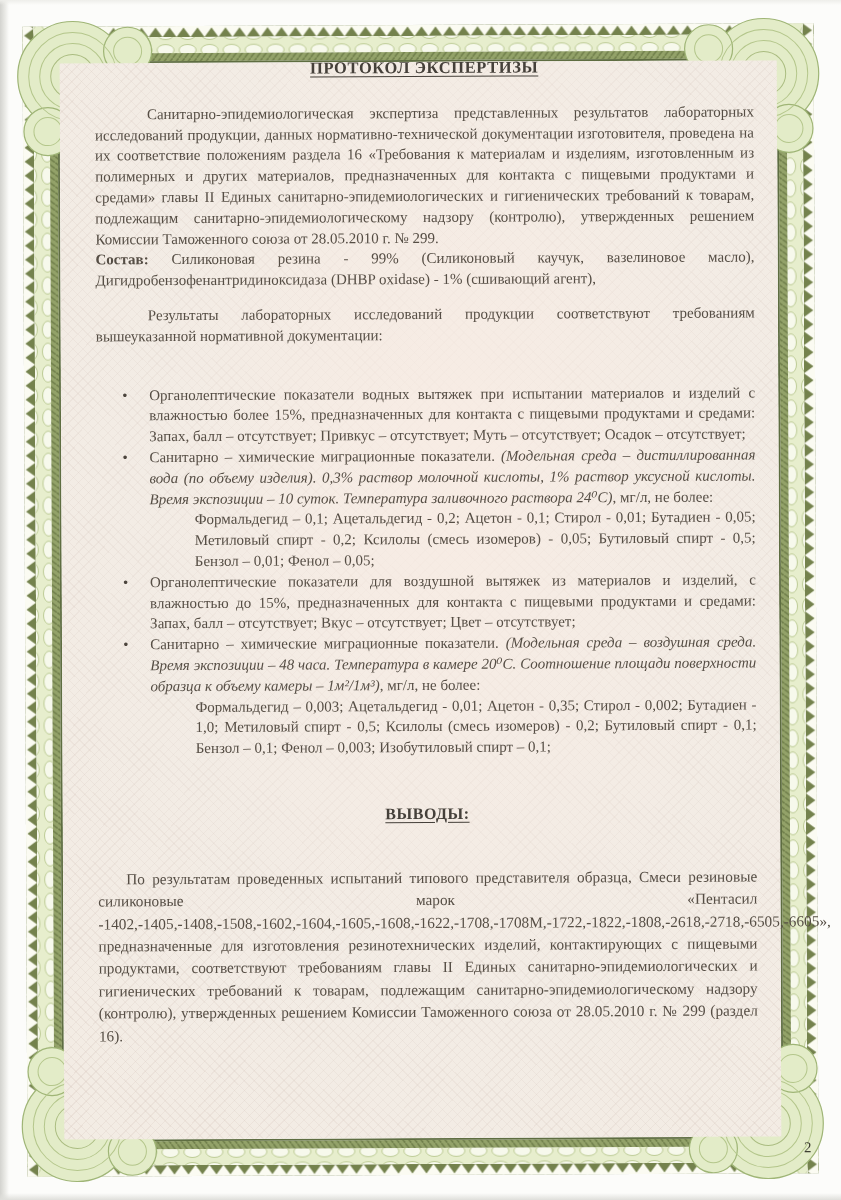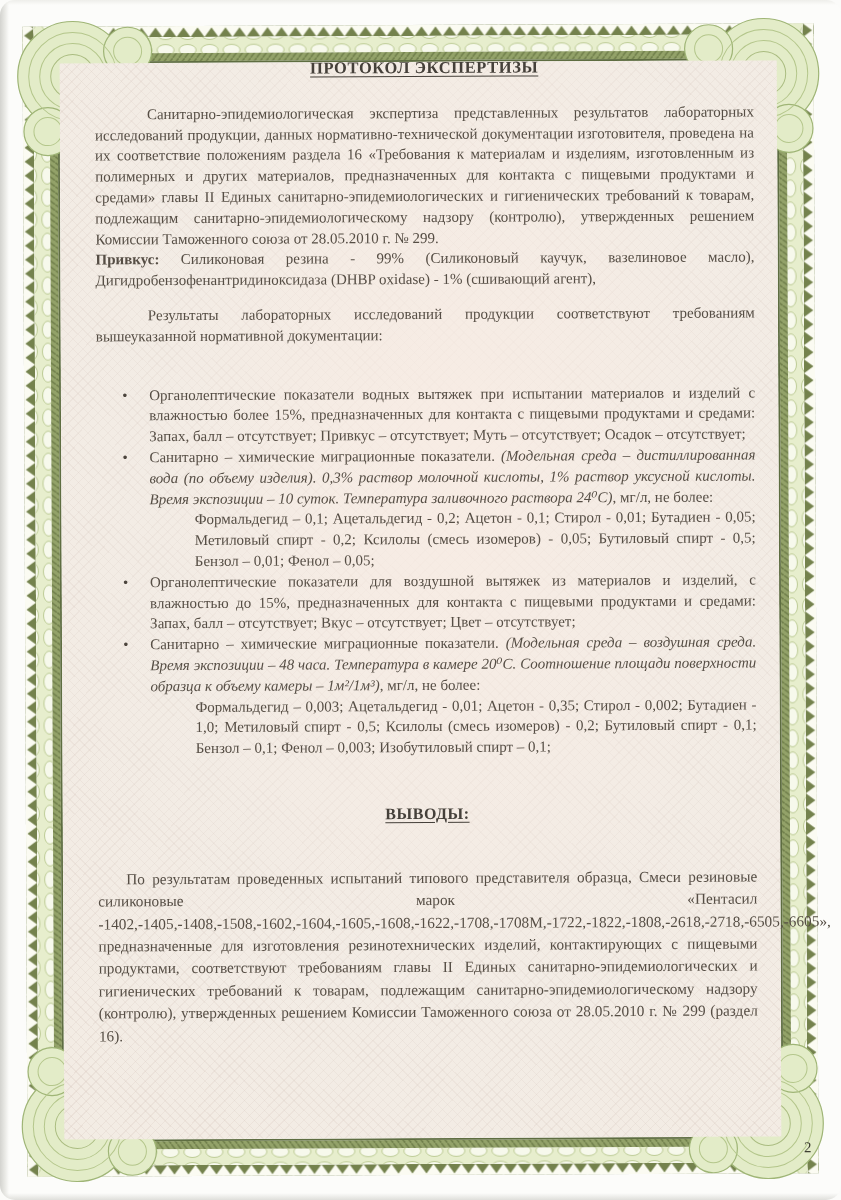--- a/index.html
+++ b/index.html
@@ -2,21 +2,21 @@
 <html><head>
 <meta charset="utf-8">
 <style>
   html,body{margin:0;padding:0;}
   body{
     width:841px;height:1200px;
     background:#fbfbf9;
     font-family:"Liberation Serif","DejaVu Serif",serif;
     overflow:hidden;
   }
-  .page{position:relative;width:841px;height:1200px;background:#fcfcfa;overflow:hidden;border-radius:15px;}
+  .page{position:relative;width:841px;height:1200px;background:#fcfcfa;overflow:hidden;}
   .edge-left{position:absolute;left:0;top:0;bottom:0;width:9px;
     background:linear-gradient(90deg,#d3d3cf 0,#e9e9e5 55%,rgba(255,255,255,0) 100%);}
   .edge-bottom{position:absolute;left:0;right:0;bottom:0;height:7px;
     background:linear-gradient(0deg,#dfdfdb 0,rgba(255,255,255,0) 100%);}
   .edge-top{position:absolute;left:0;right:0;top:0;height:5px;
     background:linear-gradient(180deg,#eeeeea 0,rgba(255,255,255,0) 100%);}
   .sheet{position:absolute;inset:0;transform:rotate(-0.25deg);}
   svg.frame{position:absolute;left:25px;top:25px;overflow:visible;}
   .lattice{
     position:absolute;inset:62px;
@@ -137,21 +137,21 @@
         </g>
     </svg>
 
     <div class="lattice"></div>
 
     <div class="content">
       <h1 class="title">ПРОТОКОЛ ЭКСПЕРТИЗЫ</h1>
 
       <p class="p-intro">Санитарно-эпидемиологическая экспертиза представленных результатов лабораторных исследований продукции, данных нормативно-технической документации изготовителя, проведена на их соответствие положениям раздела 16 «Требования к материалам и изделиям, изготовленным из полимерных и других материалов, предназначенных для контакта с пищевыми продуктами и средами» главы II Единых санитарно-эпидемиологических и гигиенических требований к товарам, подлежащим санитарно-эпидемиологическому надзору (контролю), утвержденных решением Комиссии Таможенного союза от 28.05.2010 г. № 299.</p>
 
-      <p class="p-comp"><span class="lbl">Привкус:</span><span> Силиконовая резина - 99% (Силиконовый каучук, вазелиновое масло), Дигидробензофенантридиноксидаза (DHBP oxidase) - 1% (сшивающий агент),</span></p>
+      <p class="p-comp"><span class="lbl">Состав:</span><span> Силиконовая резина - 99% (Силиконовый каучук, вазелиновое масло), Дигидробензофенантридиноксидаза (DHBP oxidase) - 1% (сшивающий агент),</span></p>
 
       <p class="p-results">Результаты лабораторных исследований продукции соответствуют требованиям вышеуказанной нормативной документации:</p>
 
       <ul class="points">
         <li>Органолептические показатели водных вытяжек при испытании материалов и изделий с влажностью более 15%, предназначенных для контакта с пищевыми продуктами и средами: Запах, балл – отсутствует; Привкус – отсутствует; Муть – отсутствует; Осадок – отсутствует;</li>
 
         <li>
           <span>Санитарно – химические миграционные показатели. </span><span class="note">(Модельная среда – дистиллированная вода (по объему изделия). 0,3% раствор молочной кислоты, 1% раствор уксусной кислоты. Время экспозиции – 10 суток. Температура заливочного раствора 24⁰С)</span><span>, мг/л, не более:</span>
           <div class="values">Формальдегид – 0,1; Ацетальдегид - 0,2; Ацетон - 0,1; Стирол - 0,01; Бутадиен - 0,05; Метиловый спирт - 0,2; Ксилолы (смесь изомеров) - 0,05; Бутиловый спирт - 0,5; Бензол – 0,01; Фенол – 0,05;</div>
         </li>

